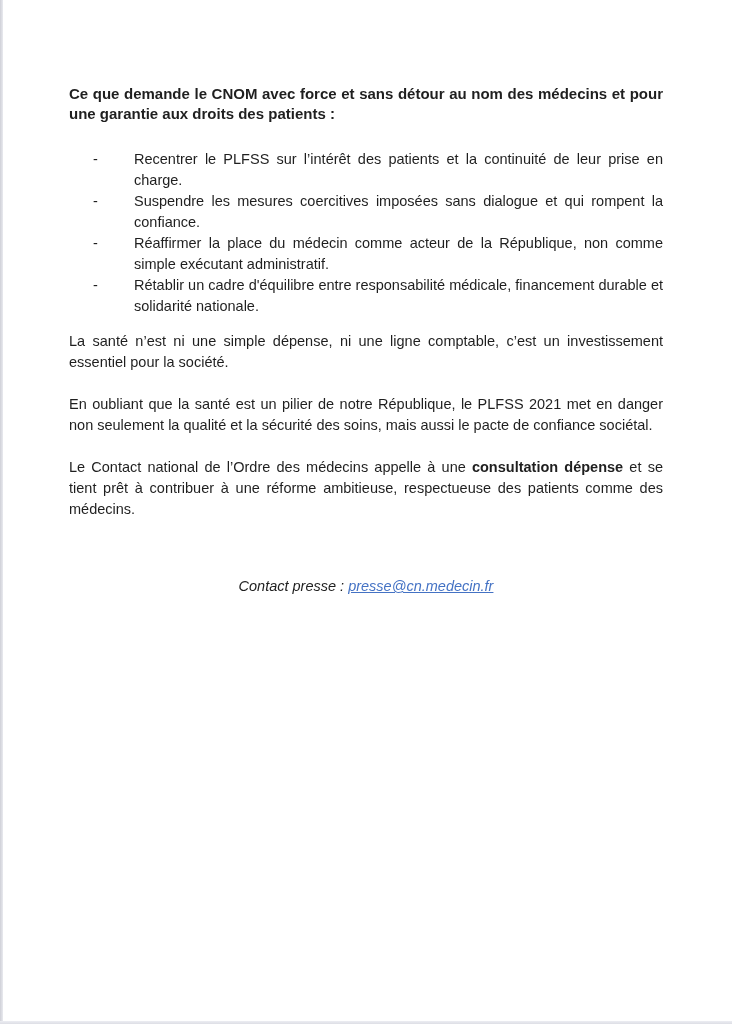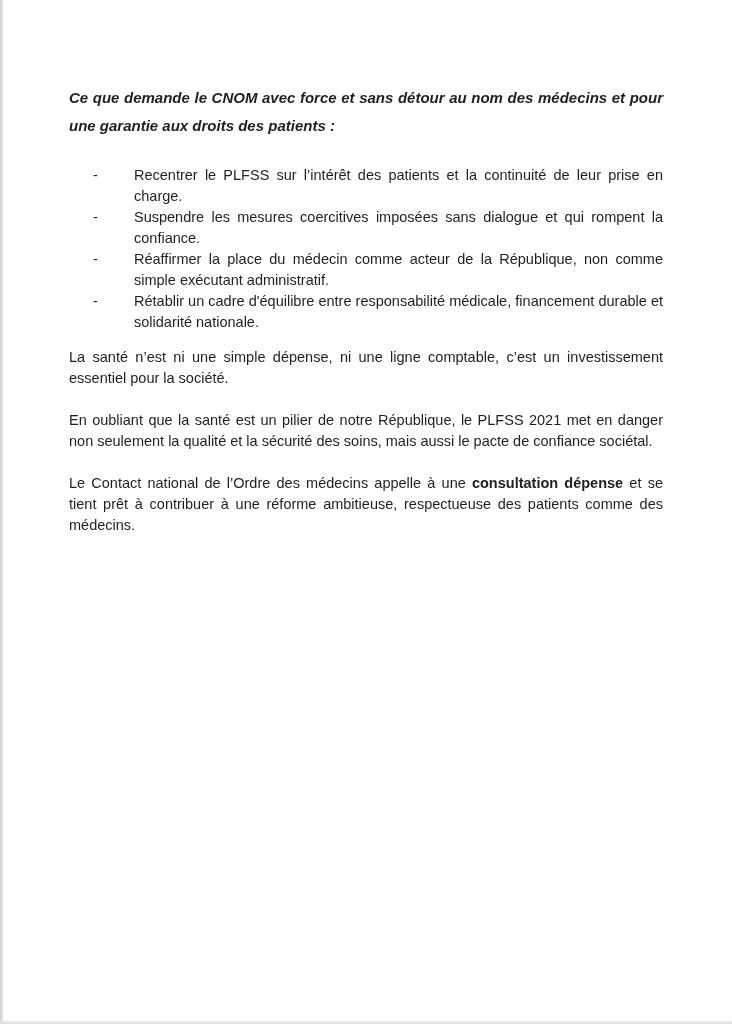--- a/index.html
+++ b/index.html
@@ -25,24 +25,23 @@
   }
   .content {
     position: absolute;
     left: 69px;
     right: 69px;
     top: 84px;
   }
   .heading {
     font-size: 15px;
     font-weight: bold;
-    line-height: 28px;
+    line-height: 20px;
     text-align: justify;
     margin: 0 0 25px 0;
-    font-style: italic;
   }
   ul.demands {
     list-style: none;
     margin: 0 0 14px 0;
     padding: 0 0 0 24px;
   }
   ul.demands li {
     display: flex;
     font-size: 14.5px;
     line-height: 21px;
@@ -104,14 +103,15 @@
       <span class="btext">Rétablir un cadre d'équilibre entre responsabilité médicale, financement durable et solidarité nationale.</span>
     </li>
   </ul>
 
   <p class="para">La santé n’est ni une simple dépense, ni une ligne comptable, c’est un investissement essentiel pour la société.</p>
 
   <p class="para">En oubliant que la santé est un pilier de notre République, le PLFSS 2021 met en danger non seulement la qualité et la sécurité des soins, mais aussi le pacte de confiance sociétal.</p>
 
   <p class="para closing"><span>Le Contact national de l’Ordre des médecins appelle à une </span><strong>consultation dépense</strong><span> et se tient prêt à contribuer à une réforme ambitieuse, respectueuse des patients comme des médecins.</span></p>
 
+  <p class="contact"><span>Contact presse : </span><a class="email-link">presse@cn.medecin.fr</a></p>
 
 </div>
 
 </body></html>

